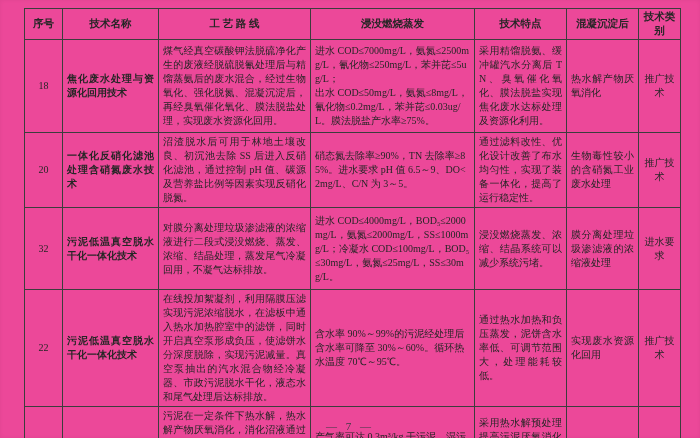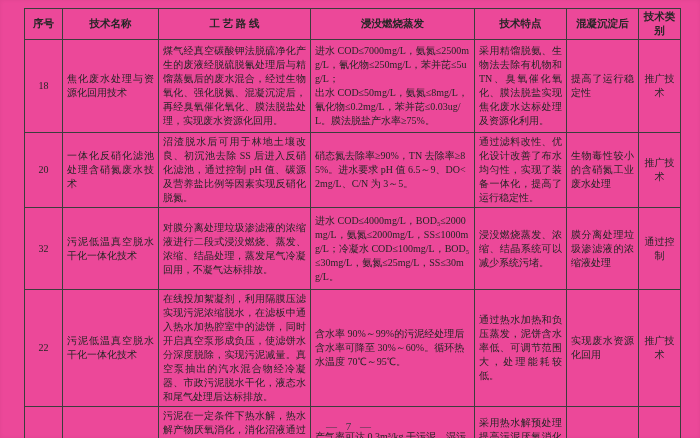--- a/index.html
+++ b/index.html
@@ -43,21 +43,21 @@
     font-size: 10.5px;
     padding: 1px 2px;
   }
   .row-header { height: 28px; }
   .row-19 { height: 93px; }
   .row-20 { height: 56px; }
   .row-21 { height: 82px; }
   .row-22 { height: 69px; }
   .row-23 { height: 84px; }
   .cell-no, .cell-category { text-align: center; }
-  .cell-name { text-align: justify; }
+  .cell-name { text-align: justify; font-weight: bold; }
   .cell-process { text-align: justify; }
   .cell-indicators { text-align: left; white-space: pre-line; }
   .cell-features { text-align: justify; }
   .cell-scope { text-align: justify; }
   .page-number {
     position: absolute;
     left: 0;
     bottom: 6px;
     width: 100%;
     text-align: center;
@@ -92,41 +92,41 @@
         <th>技术类别</th>
       </tr>
     </thead>
     <tbody>
       <tr class="row-19">
         <td class="cell-no">18</td>
         <td class="cell-name">焦化废水处理与资源化回用技术</td>
         <td class="cell-process">煤气经真空碳酸钾法脱硫净化产生的废液经脱硫脱氰处理后与精馏蒸氨后的废水混合，经过生物氧化、强化脱氮、混凝沉淀后，再经臭氧催化氧化、膜法脱盐处理，实现废水资源化回用。</td>
         <td class="cell-indicators">进水 COD≤7000mg/L，氨氮≤2500mg/L，氰化物≤250mg/L，苯并芘≤5ug/L；
 出水 COD≤50mg/L，氨氮≤8mg/L，氰化物≤0.2mg/L，苯并芘≤0.03ug/L。膜法脱盐产水率≥75%。</td>
-        <td class="cell-features">采用精馏脱氨、生物法去除有机物和 TN、臭氧催化氧化、膜法脱盐实现焦化废水达标处理及资源化利用。</td>
-        <td class="cell-scope">提高了运行稳定性</td>
+        <td class="cell-features">采用精馏脱氨、缓冲罐汽水分离后 TN、臭氧催化氧化、膜法脱盐实现焦化废水达标处理及资源化利用。</td>
+        <td class="cell-scope">热水解产物厌氧消化</td>
         <td class="cell-category">推广技术</td>
       </tr>
       <tr class="row-20">
         <td class="cell-no">20</td>
         <td class="cell-name">一体化反硝化滤池处理含硝氮废水技术</td>
         <td class="cell-process">沼渣脱水后可用于林地土壤改良、初沉池去除 SS 后进入反硝化滤池，通过控制 pH 值、碳源及营养盐比例等因素实现反硝化脱氮。</td>
         <td class="cell-indicators">硝态氮去除率≥90%，TN 去除率≥85%。进水要求 pH 值 6.5～9、DO&lt;2mg/L、C/N 为 3～5。</td>
         <td class="cell-features">通过滤料改性、优化设计改善了布水均匀性，实现了装备一体化，提高了运行稳定性。</td>
         <td class="cell-scope">生物毒性较小的含硝氮工业废水处理</td>
         <td class="cell-category">推广技术</td>
       </tr>
       <tr class="row-21">
         <td class="cell-no">32</td>
         <td class="cell-name">污泥低温真空脱水干化一体化技术</td>
         <td class="cell-process">对膜分离处理垃圾渗滤液的浓缩液进行二段式浸没燃烧、蒸发、浓缩、结晶处理，蒸发尾气冷凝回用，不凝气达标排放。</td>
         <td class="cell-indicators">进水 COD≤4000mg/L，BOD₅≤2000mg/L，氨氮≤2000mg/L，SS≤1000mg/L；冷凝水 COD≤100mg/L，BOD₅≤30mg/L，氨氮≤25mg/L，SS≤30mg/L。</td>
         <td class="cell-features">浸没燃烧蒸发、浓缩、结晶系统可以减少系统污堵。</td>
         <td class="cell-scope">膜分离处理垃圾渗滤液的浓缩液处理</td>
-        <td class="cell-category">通过控制</td>
+        <td class="cell-category">进水要求</td>
       </tr>
       <tr class="row-22">
         <td class="cell-no">22</td>
         <td class="cell-name">污泥低温真空脱水干化一体化技术</td>
         <td class="cell-process">在线投加絮凝剂，利用隔膜压滤实现污泥浓缩脱水，在滤板中通入热水加热腔室中的滤饼，同时开启真空泵形成负压，使滤饼水分深度脱除，实现污泥减量。真空泵抽出的汽水混合物经冷凝器、市政污泥脱水干化，液态水和尾气处理后达标排放。</td>
         <td class="cell-indicators">含水率 90%～99%的污泥经处理后含水率可降至 30%～60%。循环热水温度 70℃～95℃。</td>
         <td class="cell-features">通过热水加热和负压蒸发，泥饼含水率低、可调节范围大，处理能耗较低。</td>
         <td class="cell-scope">实现废水资源化回用</td>
         <td class="cell-category">推广技术</td>
       </tr>

